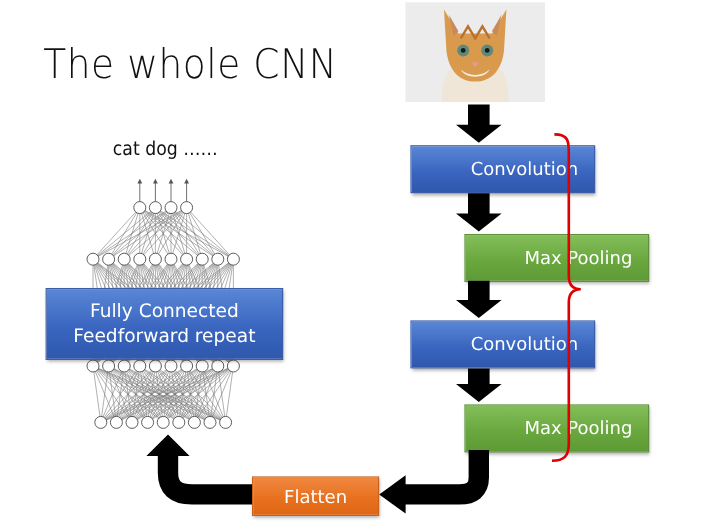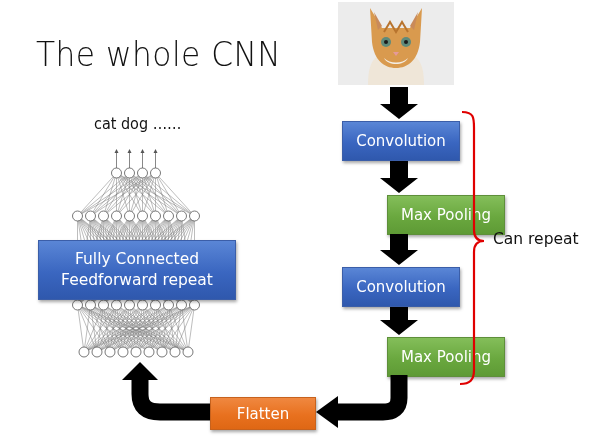--- a/index.html
+++ b/index.html
@@ -4,21 +4,21 @@
 <style>
   html, body { margin: 0; padding: 0; background: #ffffff; }
   body { width: 602px; height: 442px; position: relative; overflow: hidden; font-family: "Liberation Sans", "DejaVu Sans", sans-serif; }
   .abs { position: absolute; }
   .title { left: 36px; top: 34px; font-size: 34px; font-weight: 300; color: #111; letter-spacing: 0.5px; font-family: "DejaVu Sans", sans-serif; transform: scaleX(0.92); transform-origin: left top; }
   .labels { left: 94px; top: 114px; font-size: 16px; color: #111; font-family: "DejaVu Sans", sans-serif; transform: scaleX(0.9); transform-origin: left top; }
   .box { display: flex; align-items: center; justify-content: center; text-align: center; color: #fff; font-family: "DejaVu Sans", sans-serif; box-shadow: 1px 2px 3px rgba(0,0,0,0.35); }
   .blue { background: linear-gradient(#5a86d6, #3a66c0 55%, #2f58ad); border: 1px solid #3b5ea8; }
   .green { background: linear-gradient(#84be5a, #6aa83f 55%, #5e9a35); border: 1px solid #5e8f3a; margin-left: 45px; }
   .orange { background: linear-gradient(#f08840, #e8711f 55%, #df6714); border: 1px solid #c7621d; }
-  .step { width: 116px; height: 38px; font-size: 15px; }
+  .step { width: 116px; height: 38px; font-size: 15px; padding-left: 36px; }
   .fc { left: 38px; top: 240px; width: 196px; height: 58px; font-size: 15.5px; line-height: 21px; }
   .flatten { left: 210px; top: 397px; width: 104px; height: 31px; font-size: 15px; }
   .repeat { left: 493px; top: 228px; font-size: 15.5px; line-height: 22px; color: #111; font-family: "DejaVu Sans", sans-serif; }
   .cat { left: 338px; top: 2px; width: 116px; height: 83px; background: #e9e9e9; overflow: hidden; }
   svg { position: absolute; left: 0; top: 0; }
 </style>
 </head>
 <body>
 
 <div class="abs title">The whole CNN</div>
@@ -338,14 +338,13 @@
 <div class="abs box fc blue">
   <div>
     <div>Fully Connected</div>
     <div>Feedforward repeat</div>
   </div>
 </div>
 
 <div class="abs box flatten orange">Flatten</div>
 
 <div class="abs repeat">
-  <div>Can repeat</div>
 </div>
 
 </body></html>

